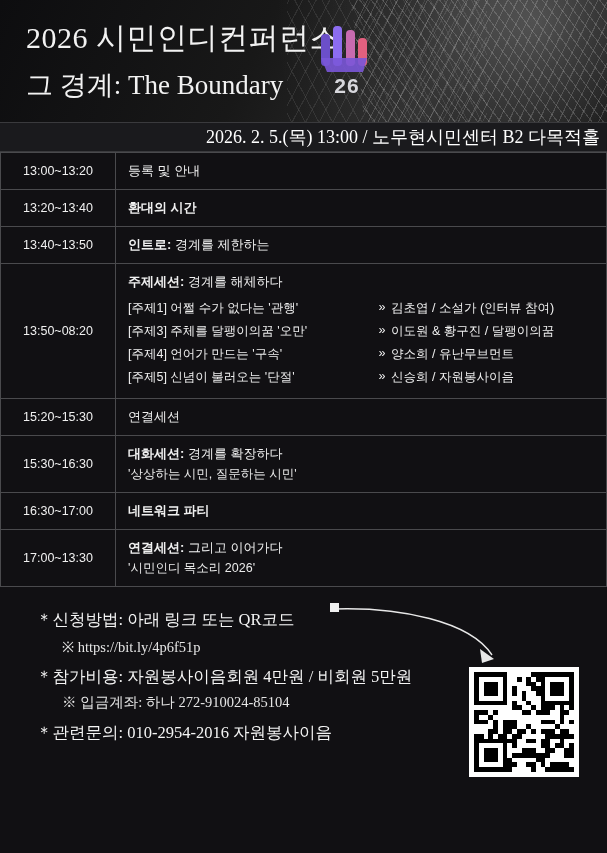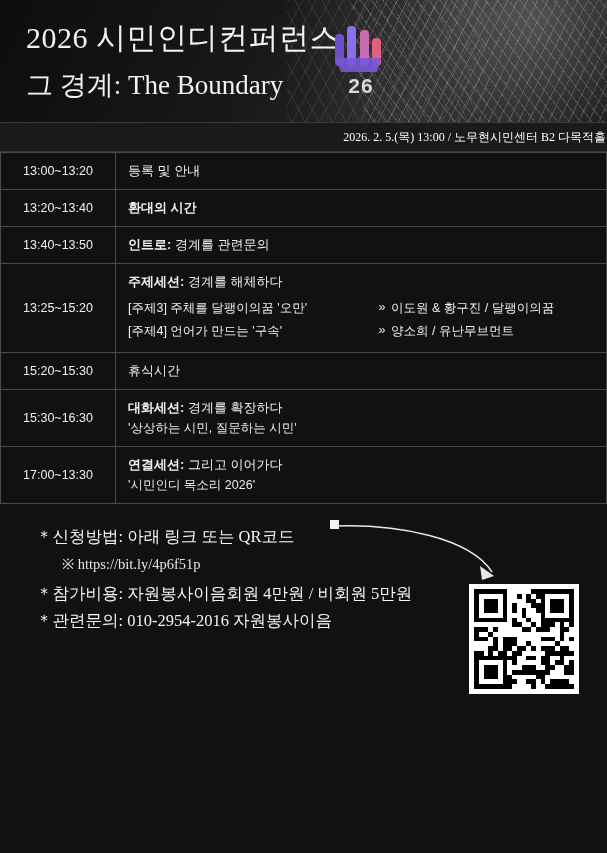--- a/index.html
+++ b/index.html
@@ -65,21 +65,21 @@
   }
   .hero-title .line2 {
     font-family: "Liberation Serif", serif;
     font-size: 27px;
     margin-top: 8px;
     color: #f2f2f2;
     white-space: nowrap;
   }
   .logo-mark {
     position: absolute;
-    left: 329px;
+    left: 315px;
     top: 24px;
     width: 64px;
     height: 76px;
     z-index: 4;
   }
   .logo-mark .lbl {
     position: absolute;
     left: 0;
     top: 50px;
     width: 64px;
@@ -92,22 +92,22 @@
   }
   
   .venue-bar {
     height: 28px;
     background: #1a1a1d;
     border-top: 1px solid #3a3a3d;
     border-bottom: 1px solid #3a3a3d;
     display: flex;
     align-items: center;
     justify-content: flex-end;
-    padding-right: 1px;
-    font-size: 12px;
+    padding-right: 7px;
+    font-size: 18px;
     color: #ffffff;
     font-family: "Liberation Serif", serif;
   }
   
   .schedule {
     border-collapse: collapse;
     width: 607px;
     table-layout: fixed;
   }
   .schedule td {
@@ -250,81 +250,98 @@
       <tr>
         <td class="col-time">13:20~13:40</td>
         <td class="col-body">
           <span class="title-strong">환대의 시간</span>
         </td>
       </tr>
 
       <tr>
         <td class="col-time">13:40~13:50</td>
         <td class="col-body">
-          <span class="title-strong">인트로:</span><span> 경계를 관련문의</span>
+          <span class="title-strong">인트로:</span><span> 경계를 제한하는</span>
         </td>
       </tr>
 
       <tr>
-        <td class="col-time">13:25~15:20</td>
+        <td class="col-time">13:50~08:20</td>
         <td class="col-body">
           <div class="session-head">
             <span class="title-strong">주제세션:</span><span> 경계를 해체하다</span>
           </div>
           <table class="topic-table">
             <tbody>
+              <tr>
+                <td class="topic-label">[주제1] 어쩔 수가 없다는 '관행'</td>
+                <td class="topic-arrow">»</td>
+                <td class="topic-speaker">김초엽 / 소설가 (인터뷰 참여)</td>
+              </tr>
               <tr>
                 <td class="topic-label">[주제3] 주체를 달팽이의꿈 '오만'</td>
                 <td class="topic-arrow">»</td>
                 <td class="topic-speaker">이도원 &amp; 황구진 / 달팽이의꿈</td>
               </tr>
               <tr>
                 <td class="topic-label">[주제4] 언어가 만드는 '구속'</td>
                 <td class="topic-arrow">»</td>
                 <td class="topic-speaker">양소희 / 유난무브먼트</td>
               </tr>
+              <tr>
+                <td class="topic-label">[주제5] 신념이 불러오는 '단절'</td>
+                <td class="topic-arrow">»</td>
+                <td class="topic-speaker">신승희 / 자원봉사이음</td>
+              </tr>
             </tbody>
           </table>
         </td>
       </tr>
 
       <tr>
         <td class="col-time">15:20~15:30</td>
         <td class="col-body">
-          <span>휴식시간</span>
+          <span>연결세션</span>
         </td>
       </tr>
 
       <tr>
         <td class="col-time">15:30~16:30</td>
         <td class="col-body">
           <div>
             <span class="title-strong">대화세션:</span><span> 경계를 확장하다</span>
           </div>
           <div class="sub-line">'상상하는 시민, 질문하는 시민'</div>
         </td>
       </tr>
 
+      <tr>
+        <td class="col-time">16:30~17:00</td>
+        <td class="col-body">
+          <span class="title-strong">네트워크 파티</span>
+        </td>
+      </tr>
 
       <tr>
         <td class="col-time">17:00~13:30</td>
         <td class="col-body">
           <div>
             <span class="title-strong">연결세션:</span><span> 그리고 이어가다</span>
           </div>
           <div class="sub-line">'시민인디 목소리 2026'</div>
         </td>
       </tr>
     </tbody>
   </table>
 
   <div class="footer">
     <div class="foot-line">＊신청방법: 아래 링크 또는 QR코드</div>
     <div class="foot-sub">※ https://bit.ly/4p6f51p</div>
     <div class="foot-line">＊참가비용: 자원봉사이음회원 4만원 / 비회원 5만원</div>
+    <div class="foot-sub">※ 입금계좌: 하나 272-910024-85104</div>
     <div class="foot-line">＊관련문의: 010-2954-2016 자원봉사이음</div>
 
     <svg class="arrow-svg" width="200" height="70">
       <path d="M4 8 C 70 6, 140 20, 162 54" stroke="#e8e8e8" stroke-width="1.4" fill="none"></path>
       <path d="M150 48 L164 58 L152 62 Z" fill="#e8e8e8"></path>
       <rect x="0" y="2" width="9" height="9" fill="#f0f0f0"></rect>
     </svg>
 
     <div class="qr">
       <div class="qr-inner" id="qr-inner">

